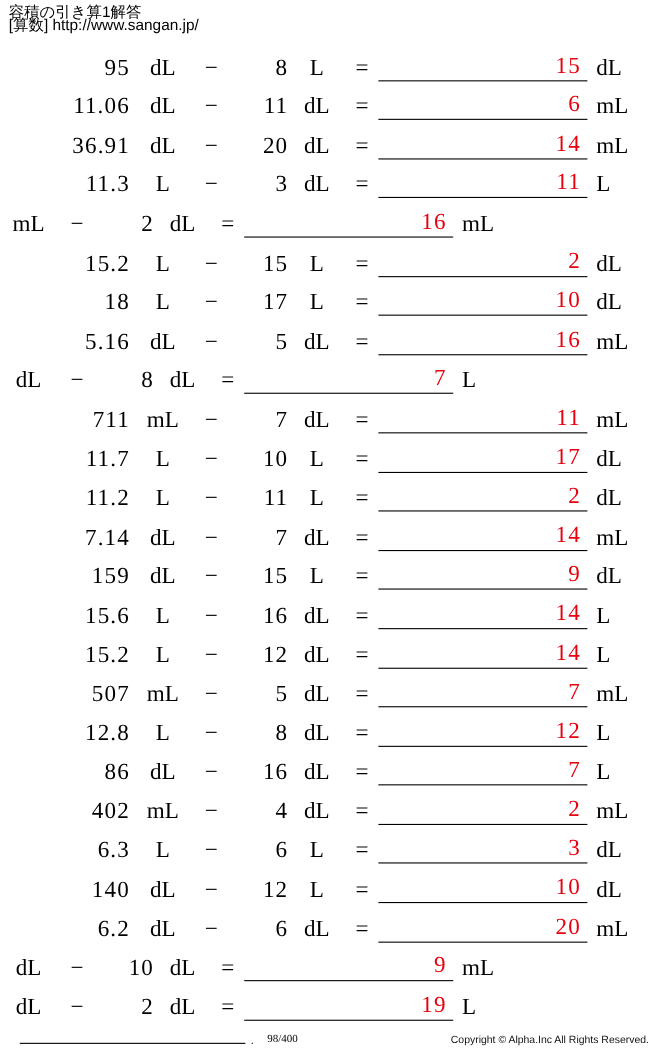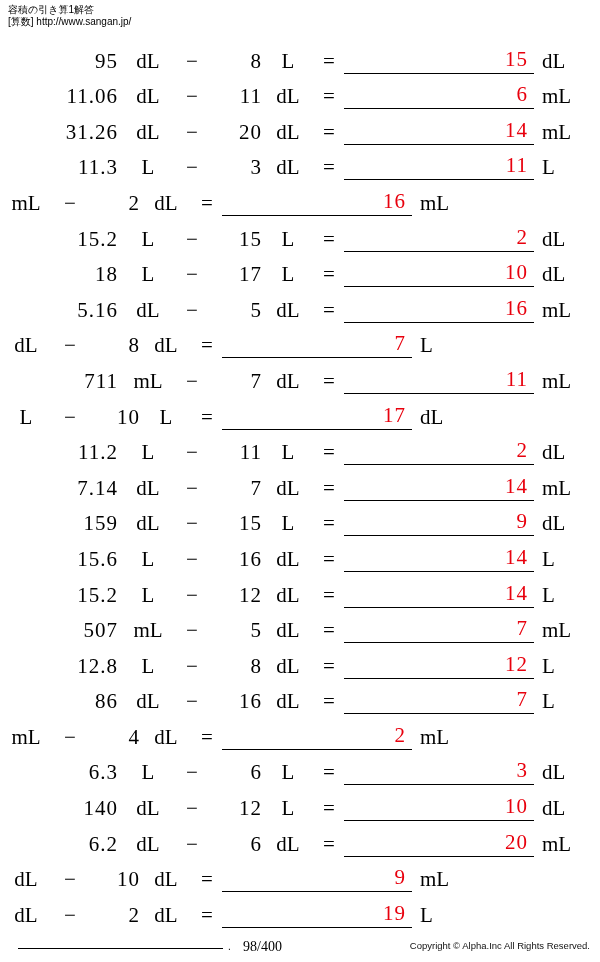--- a/index.html
+++ b/index.html
@@ -13,21 +13,21 @@
     font-family: "Liberation Serif", serif;
     color: #000000;
     position: relative;
     overflow: hidden;
   }
   .header {
     position: absolute;
     top: 4px;
     left: 8px;
     font-family: "Liberation Sans", sans-serif;
-    font-size: 10px;
+    font-size: 14px;
     line-height: 12px;
     color: #000;
   }
   .header div { white-space: nowrap; }
 
   .sheet {
     position: absolute;
     top: 38px;
     left: 0;
     width: 600px;
@@ -99,21 +99,21 @@
   .footer-dot {
     position: absolute;
     left: 228px;
     top: 5px;
     font-size: 10px;
   }
   .footer-page {
     position: absolute;
     left: 243px;
     top: 3px;
-    font-size: 14px;
+    font-size: 10px;
     font-family: "Liberation Serif", serif;
   }
   .footer-copy {
     position: absolute;
     right: 10px;
     top: 4px;
     font-size: 9.5px;
     color: #111;
     margin-left: 28px;
   }
@@ -141,21 +141,21 @@
       <div class="c-num1">11.06</div>
       <div class="c-unit1">dL</div>
       <div class="c-op">−</div>
       <div class="c-num2">11</div>
       <div class="c-unit2">dL</div>
       <div class="c-eq">=</div>
       <div class="c-ans">6</div>
       <div class="c-unit3">mL</div>
     </div>
     <div class="row">
-      <div class="c-num1">31.26</div>
+      <div class="c-num1">36.91</div>
       <div class="c-unit1">dL</div>
       <div class="c-op">−</div>
       <div class="c-num2">20</div>
       <div class="c-unit2">dL</div>
       <div class="c-eq">=</div>
       <div class="c-ans">14</div>
       <div class="c-unit3">mL</div>
     </div>
     <div class="row">
       <div class="c-num1">11.3</div>
@@ -219,20 +219,21 @@
       <div class="c-num1">711</div>
       <div class="c-unit1">mL</div>
       <div class="c-op">−</div>
       <div class="c-num2">7</div>
       <div class="c-unit2">dL</div>
       <div class="c-eq">=</div>
       <div class="c-ans">11</div>
       <div class="c-unit3">mL</div>
     </div>
     <div class="row">
+      <div class="c-num1">11.7</div>
       <div class="c-unit1">L</div>
       <div class="c-op">−</div>
       <div class="c-num2">10</div>
       <div class="c-unit2">L</div>
       <div class="c-eq">=</div>
       <div class="c-ans">17</div>
       <div class="c-unit3">dL</div>
     </div>
     <div class="row">
       <div class="c-num1">11.2</div>
@@ -308,20 +309,21 @@
       <div class="c-num1">86</div>
       <div class="c-unit1">dL</div>
       <div class="c-op">−</div>
       <div class="c-num2">16</div>
       <div class="c-unit2">dL</div>
       <div class="c-eq">=</div>
       <div class="c-ans">7</div>
       <div class="c-unit3">L</div>
     </div>
     <div class="row">
+      <div class="c-num1">402</div>
       <div class="c-unit1">mL</div>
       <div class="c-op">−</div>
       <div class="c-num2">4</div>
       <div class="c-unit2">dL</div>
       <div class="c-eq">=</div>
       <div class="c-ans">2</div>
       <div class="c-unit3">mL</div>
     </div>
     <div class="row">
       <div class="c-num1">6.3</div>

